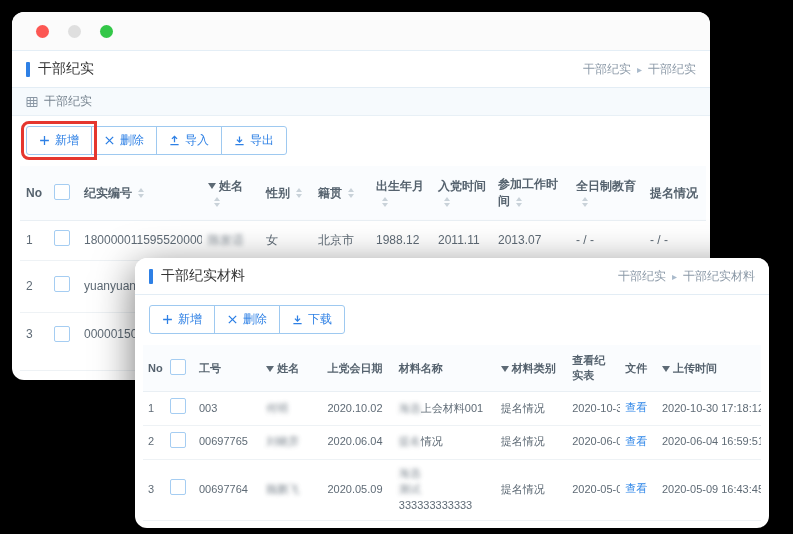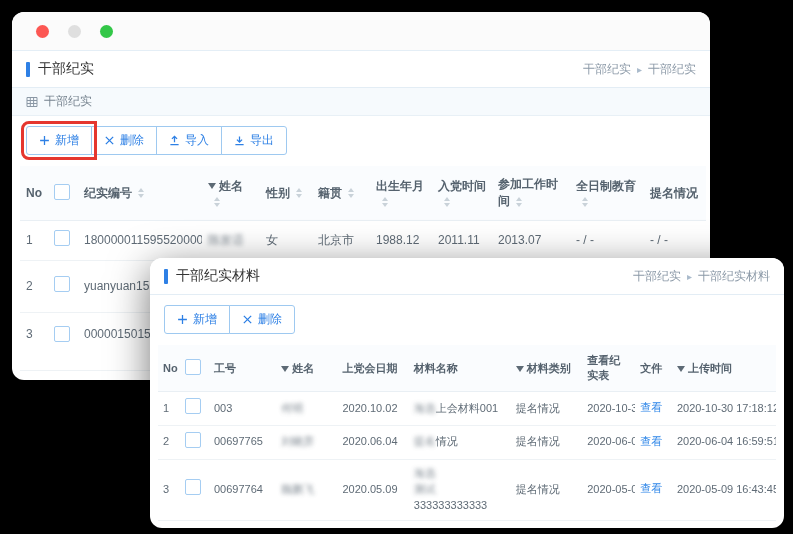--- a/index.html
+++ b/index.html
@@ -6,21 +6,21 @@
   body{
     width:793px;height:534px;background:#000;position:relative;overflow:hidden;
     font-family:"Liberation Sans","DejaVu Sans",sans-serif;
     -webkit-font-smoothing:antialiased;
   }
   .window{
     position:absolute;background:#ffffff;border-radius:12px;overflow:hidden;
     box-shadow:0 10px 40px rgba(0,0,0,.55);
   }
   #back-window{left:12px;top:12px;width:698px;height:368px;}
-  #front-window{left:150px;top:258px;width:634px;height:270px;z-index:5;}
+  #front-window{left:135px;top:258px;width:634px;height:270px;z-index:5;}
 
   .titlebar{
     height:38px;background:#fbfbfb;display:flex;align-items:center;
     padding-left:24px;gap:19px;border-bottom:1px solid #e4eef6;
   }
   .tl{width:13px;height:13px;border-radius:50%;display:inline-block;}
 
   .page-head{
     height:36px;display:flex;align-items:center;justify-content:space-between;
     padding:0 14px;border-bottom:1px solid #e3edf5;background:#fff;
@@ -259,20 +259,26 @@
         <svg width="11" height="11" viewBox="0 0 12 12" fill="none" stroke="currentColor" stroke-width="1.4">
           <path d="M6 1.2v9.6 M1.2 6h9.6"></path>
         </svg>
         <span>新增</span>
       </button>
       <button class="btn">
         <svg width="11" height="11" viewBox="0 0 12 12" fill="none" stroke="currentColor" stroke-width="1.4">
           <path d="M2 2l8 8 M10 2l-8 8"></path>
         </svg>
         <span>删除</span>
+      </button>
+      <button class="btn">
+        <svg width="11" height="11" viewBox="0 0 12 12" fill="none" stroke="currentColor" stroke-width="1.4">
+          <path d="M6 1.5v6 M3.2 5L6 7.8 8.8 5 M1.5 10.6h9"></path>
+        </svg>
+        <span>下载</span>
       </button>
     </div>
   <div class="tbl">
       <table>
         <colgroup>
           <col style="width: 22px;">
           <col style="width: 28px;">
           <col style="width: 66px;">
           <col style="width: 60px;">
           <col style="width: 70px;">

